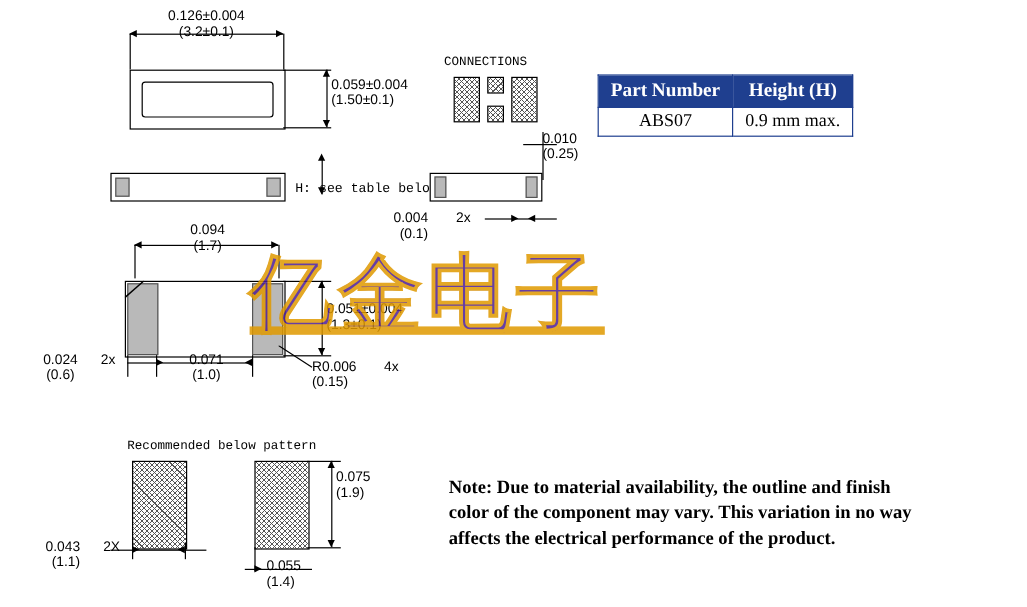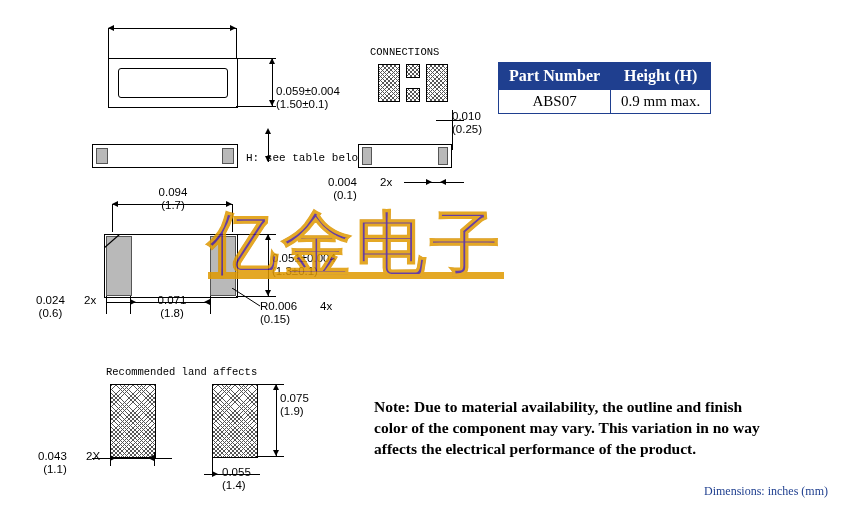--- a/index.html
+++ b/index.html
@@ -113,31 +113,35 @@
 <body>
 
 <div class="root">
 
   <div class="hline abs" style="left:108px;top:28px;width:128px;"></div>
   <div class="arr arr-l" style="left:108px;top:25px;"></div>
   <div class="arr arr-r" style="left:230px;top:25px;"></div>
   <div class="vline" style="left:108px;top:28px;height:30px;"></div>
   <div class="vline" style="left:236px;top:28px;height:30px;"></div>
 
+  <div class="dim abs" style="left:112px;top:8px;width:120px;">
+    <span>0.126±0.004</span>
+    <span class="l2">(3.2±0.1)</span>
+  </div>
 
   <div class="outline" style="left:108px;top:58px;width:128px;height:48px;"></div>
   <div class="outline" style="left:118px;top:68px;width:108px;height:28px;border-width:1px;border-radius:3px;"></div>
 
   <div class="vline" style="left:272px;top:58px;height:48px;"></div>
   <div class="arr arr-u" style="left:269px;top:58px;"></div>
   <div class="arr arr-d" style="left:269px;top:100px;"></div>
   <div class="hline" style="left:236px;top:58px;width:40px;"></div>
   <div class="hline" style="left:236px;top:106px;width:40px;"></div>
 
-  <div class="dim abs" style="left:276px;top:65px;text-align:left;margin-top:20px;">
+  <div class="dim abs" style="left:276px;top:65px;text-align:left;">
     <span>0.059±0.004</span>
     <span class="l2">(1.50±0.1)</span>
   </div>
 
   <div class="lbl abs" style="left:370px;top:46px;">CONNECTIONS</div>
   <div class="hatch" style="left:378px;top:64px;width:20px;height:36px;"></div>
   <div class="hatch" style="left:406px;top:64px;width:12px;height:12px;"></div>
   <div class="hatch" style="left:406px;top:88px;width:12px;height:12px;"></div>
   <div class="hatch" style="left:426px;top:64px;width:20px;height:36px;"></div>
 
@@ -209,33 +213,33 @@
   <div class="vline" style="left:210px;top:296px;height:18px;"></div>
 
   <div class="dim abs" style="left:36px;top:294px;text-align:center;">
     <span>0.024</span>
     <span class="l2">(0.6)</span>
   </div>
   <div class="dim abs" style="left:84px;top:294px;text-align:left;">2x</div>
 
   <div class="dim abs" style="left:140px;top:294px;width:64px;">
     <span>0.071</span>
-    <span class="l2">(1.8)</span>
+    <span class="l2">(1.0)</span>
   </div>
 
   <svg class="abs" style="left:232px;top:288px;width:34px;height:22px;">
     <line x1="0" y1="0" x2="28" y2="18" stroke="#000" stroke-width="1"></line>
   </svg>
   <div class="dim abs" style="left:260px;top:300px;text-align:left;">
     <span>R0.006</span>
     <span class="l2">(0.15)</span>
   </div>
   <div class="dim abs" style="left:320px;top:300px;text-align:left;">4x</div>
 
-  <div class="lbl abs" style="left:106px;top:366px;">Recommended land affects</div>
+  <div class="lbl abs" style="left:106px;top:366px;">Recommended below pattern</div>
 
   <div class="hatch" style="left:110px;top:384px;width:44px;height:72px;"></div>
   <div class="hatch" style="left:212px;top:384px;width:44px;height:72px;"></div>
 
   <div class="vline" style="left:276px;top:384px;height:72px;"></div>
   <div class="arr arr-u" style="left:273px;top:384px;"></div>
   <div class="arr arr-d" style="left:273px;top:450px;"></div>
   <div class="hline" style="left:256px;top:384px;width:28px;"></div>
   <div class="hline" style="left:256px;top:456px;width:28px;"></div>
   <div class="dim abs" style="left:280px;top:392px;text-align:left;">
@@ -274,15 +278,14 @@
     <tbody>
       <tr>
         <td>ABS07</td>
         <td>0.9 mm max.</td>
       </tr>
     </tbody>
   </table>
 
   <div class="note" style="left:374px;top:396px;">Note: Due to material availability, the outline and finish color of the component may vary. This variation in no way affects the electrical performance of the product.</div>
 
-  <div class="footnote" style="left:704px;top:484px;">Dimensions: inches (mm)</div>
 
 </div>
 
 </body></html>

